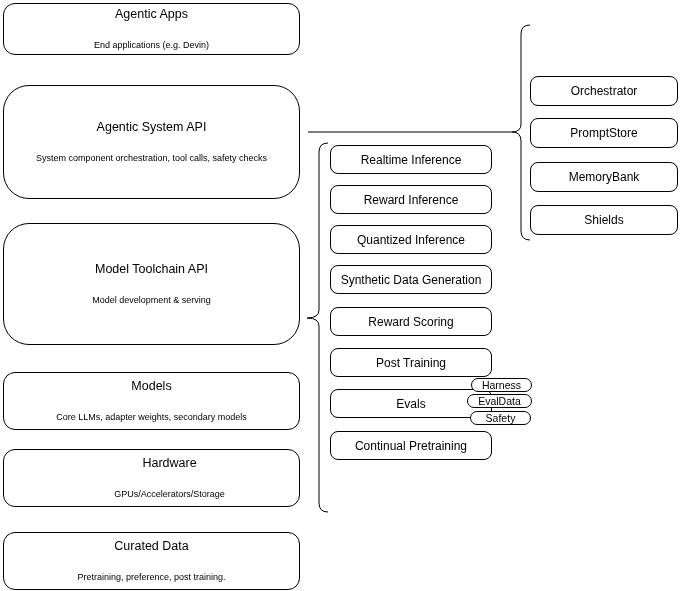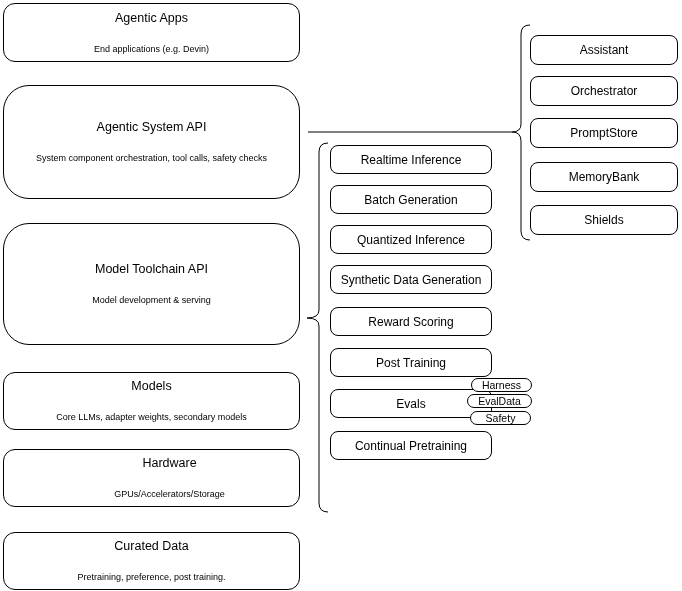--- a/index.html
+++ b/index.html
@@ -57,21 +57,21 @@
 
   <svg class="connectors" viewBox="0 0 682 591" xmlns="http://www.w3.org/2000/svg">
 
     <path d="M 308 132 L 512 132" fill="none" stroke="#000" stroke-width="1"></path>
 
     <path d="M 530 25 Q 521 25 521 34 L 521 124 Q 521 132 512 132 Q 521 132 521 141 L 521 231 Q 521 240 530 240" fill="none" stroke="#000" stroke-width="1"></path>
 
     <path d="M 328 143 Q 319 143 319 152 L 319 310 Q 319 318 307 318 Q 319 318 319 326 L 319 503 Q 319 512 328 512" fill="none" stroke="#000" stroke-width="1"></path>
   </svg>
 
-  <div class="lbox" style="top:3px; height:59px;">
+  <div class="lbox" style="top:3px; height:52px;">
     <div class="t">Agentic Apps</div>
     <div class="s">End applications (e.g. Devin)</div>
   </div>
 
   <div class="lbox big" style="top:85px; height:114px;">
     <div class="t">Agentic System API</div>
     <div class="s">System component orchestration, tool calls, safety checks</div>
   </div>
 
   <div class="lbox big" style="top:223px; height:122px;">
@@ -88,31 +88,30 @@
     <div class="t">Hardware</div>
     <div class="s">GPUs/Accelerators/Storage</div>
   </div>
 
   <div class="lbox" style="top:532px; height:58px;">
     <div class="t">Curated Data</div>
     <div class="s">Pretraining, preference, post training.</div>
   </div>
 
   <div class="mbox" style="top:145px;">Realtime Inference</div>
-  <div class="mbox" style="top:185px;">Batch Generation</div>
+  <div class="mbox" style="top:185px;">Reward Inference</div>
   <div class="mbox" style="top:225px;">Quantized Inference</div>
   <div class="mbox" style="top:307px;">Reward Scoring</div>
   <div class="mbox" style="top:265px;">Synthetic Data Generation</div>
   <div class="mbox" style="top:348px;">Post Training</div>
   <div class="mbox" style="top:389px;">Evals</div>
   <div class="mbox" style="top:431px;">Continual Pretraining</div>
 
   <div class="tag tag-harness">Harness</div>
   <div class="tag tag-evaldata">EvalData</div>
   <div class="tag tag-safety">Safety</div>
 
-  <div class="rbox" style="top:35px;">Assistant</div>
   <div class="rbox" style="top:76px;">Orchestrator</div>
   <div class="rbox" style="top:118px;">PromptStore</div>
   <div class="rbox" style="top:162px;">MemoryBank</div>
   <div class="rbox" style="top:205px;">Shields</div>
 
 </div>
 
 </body></html>

